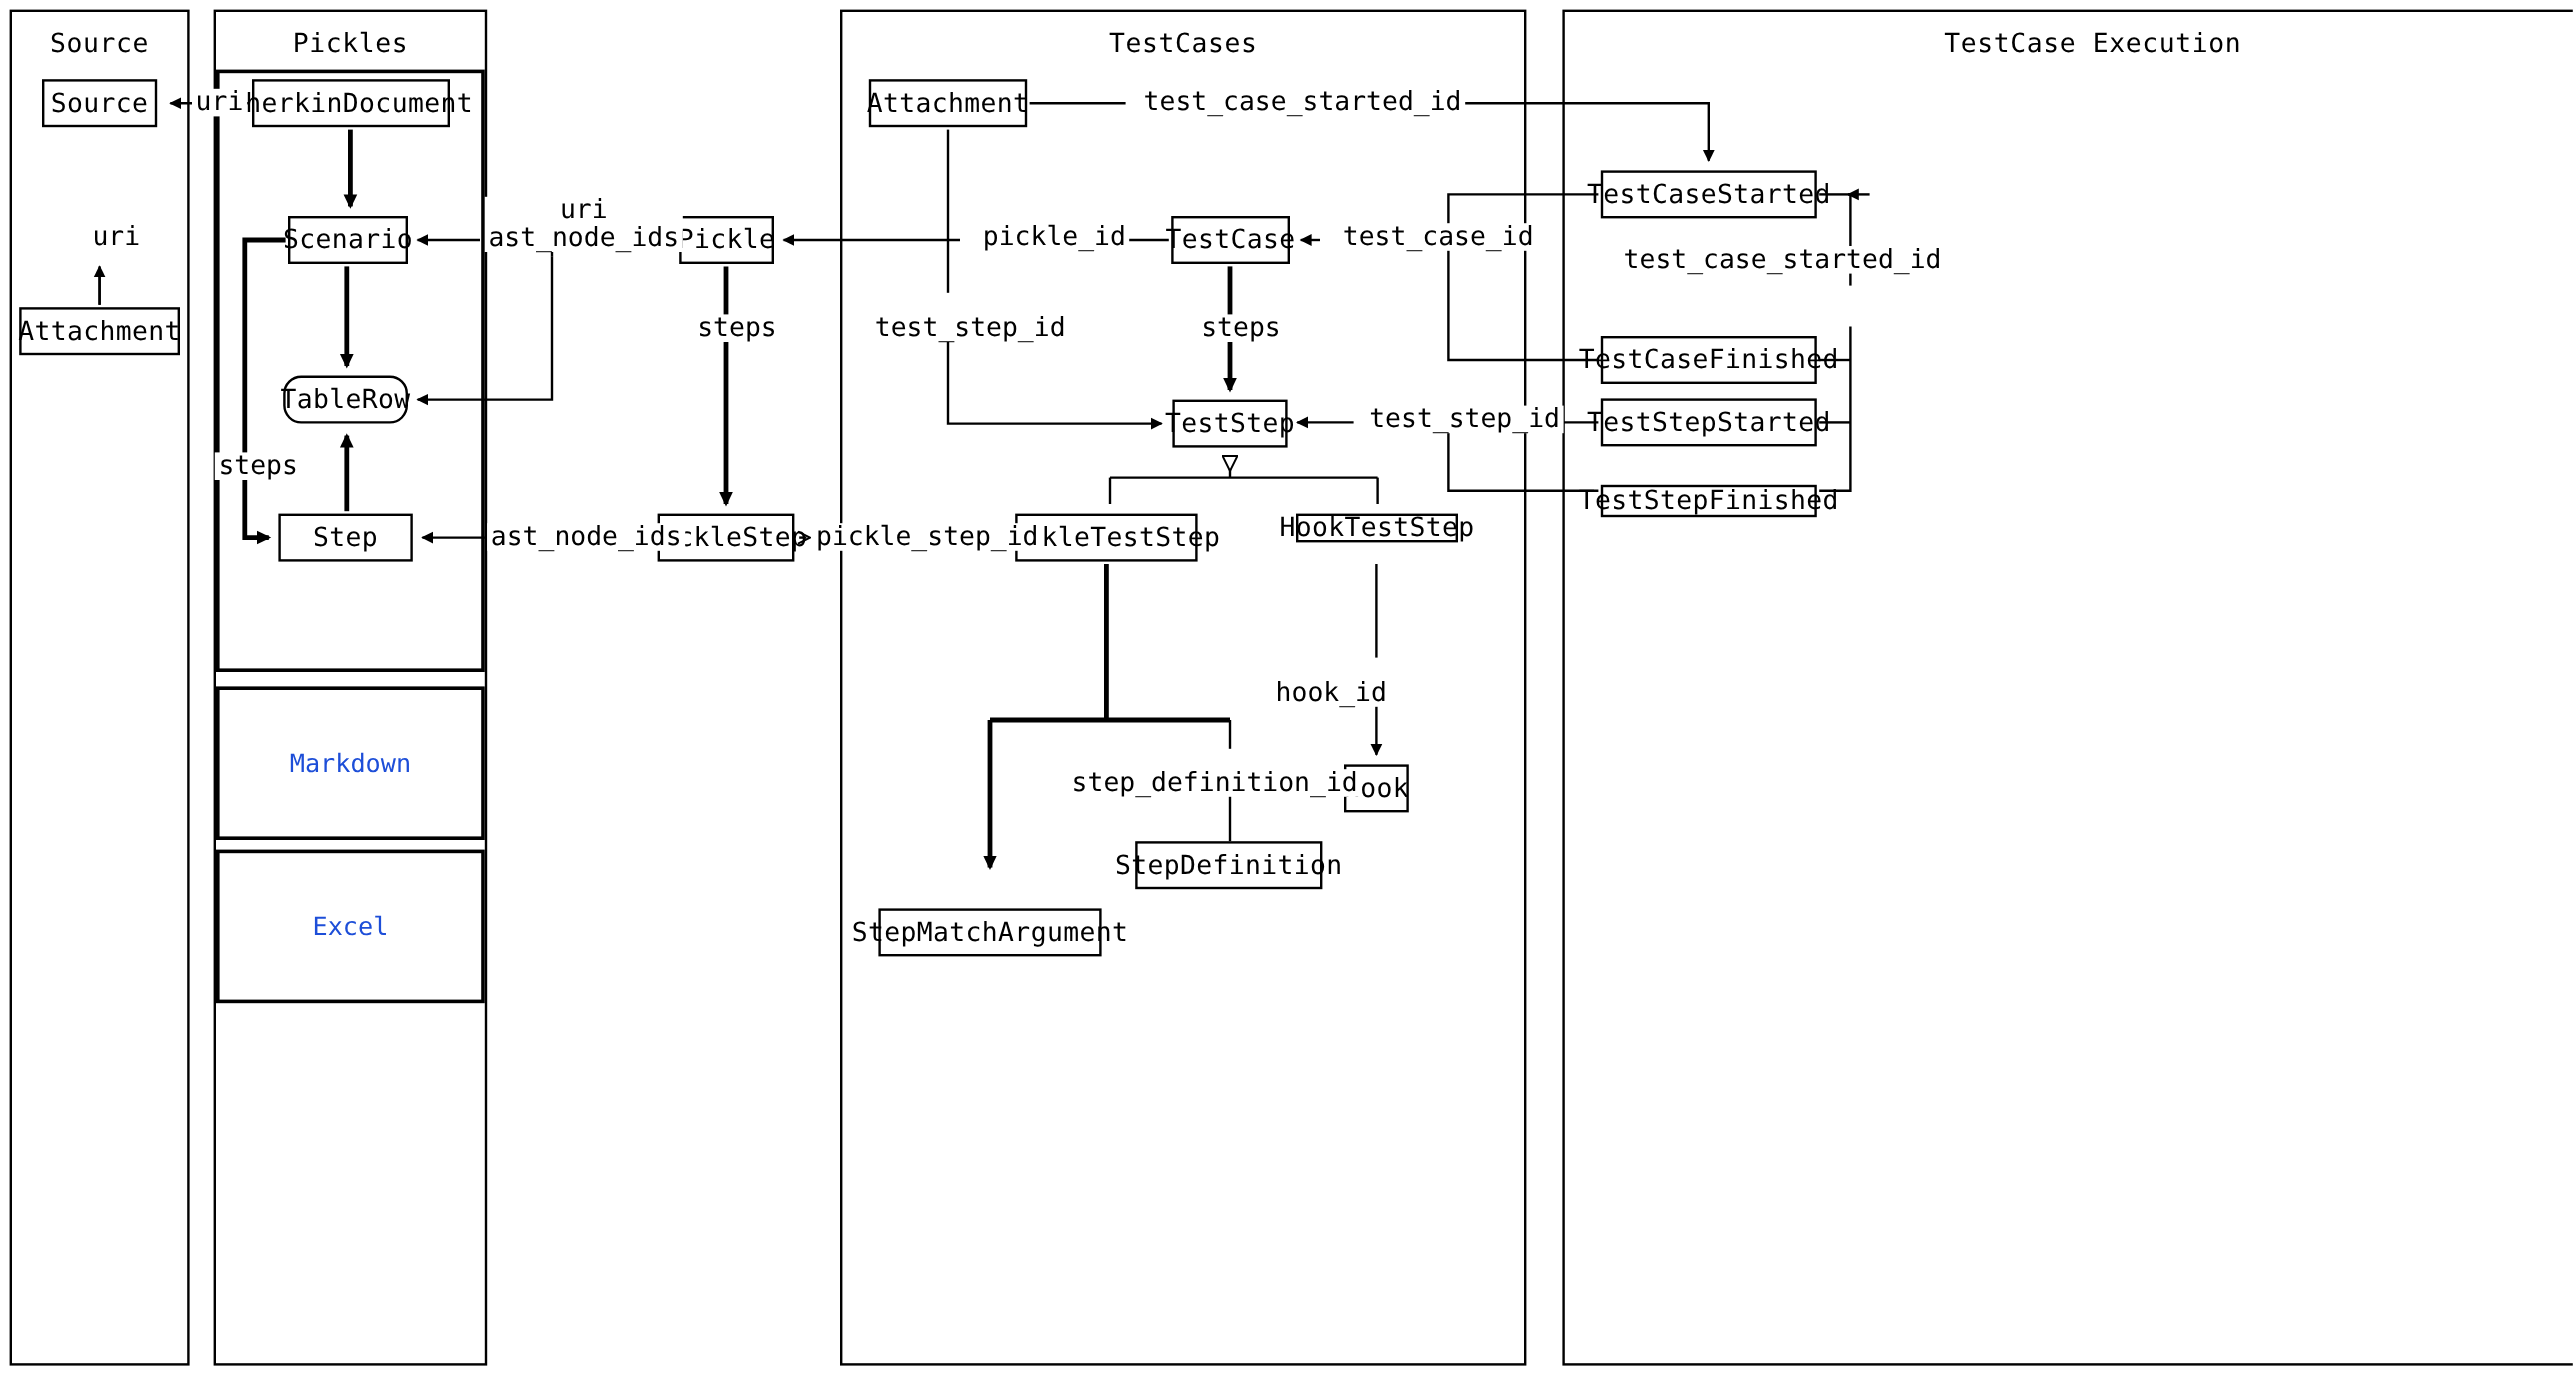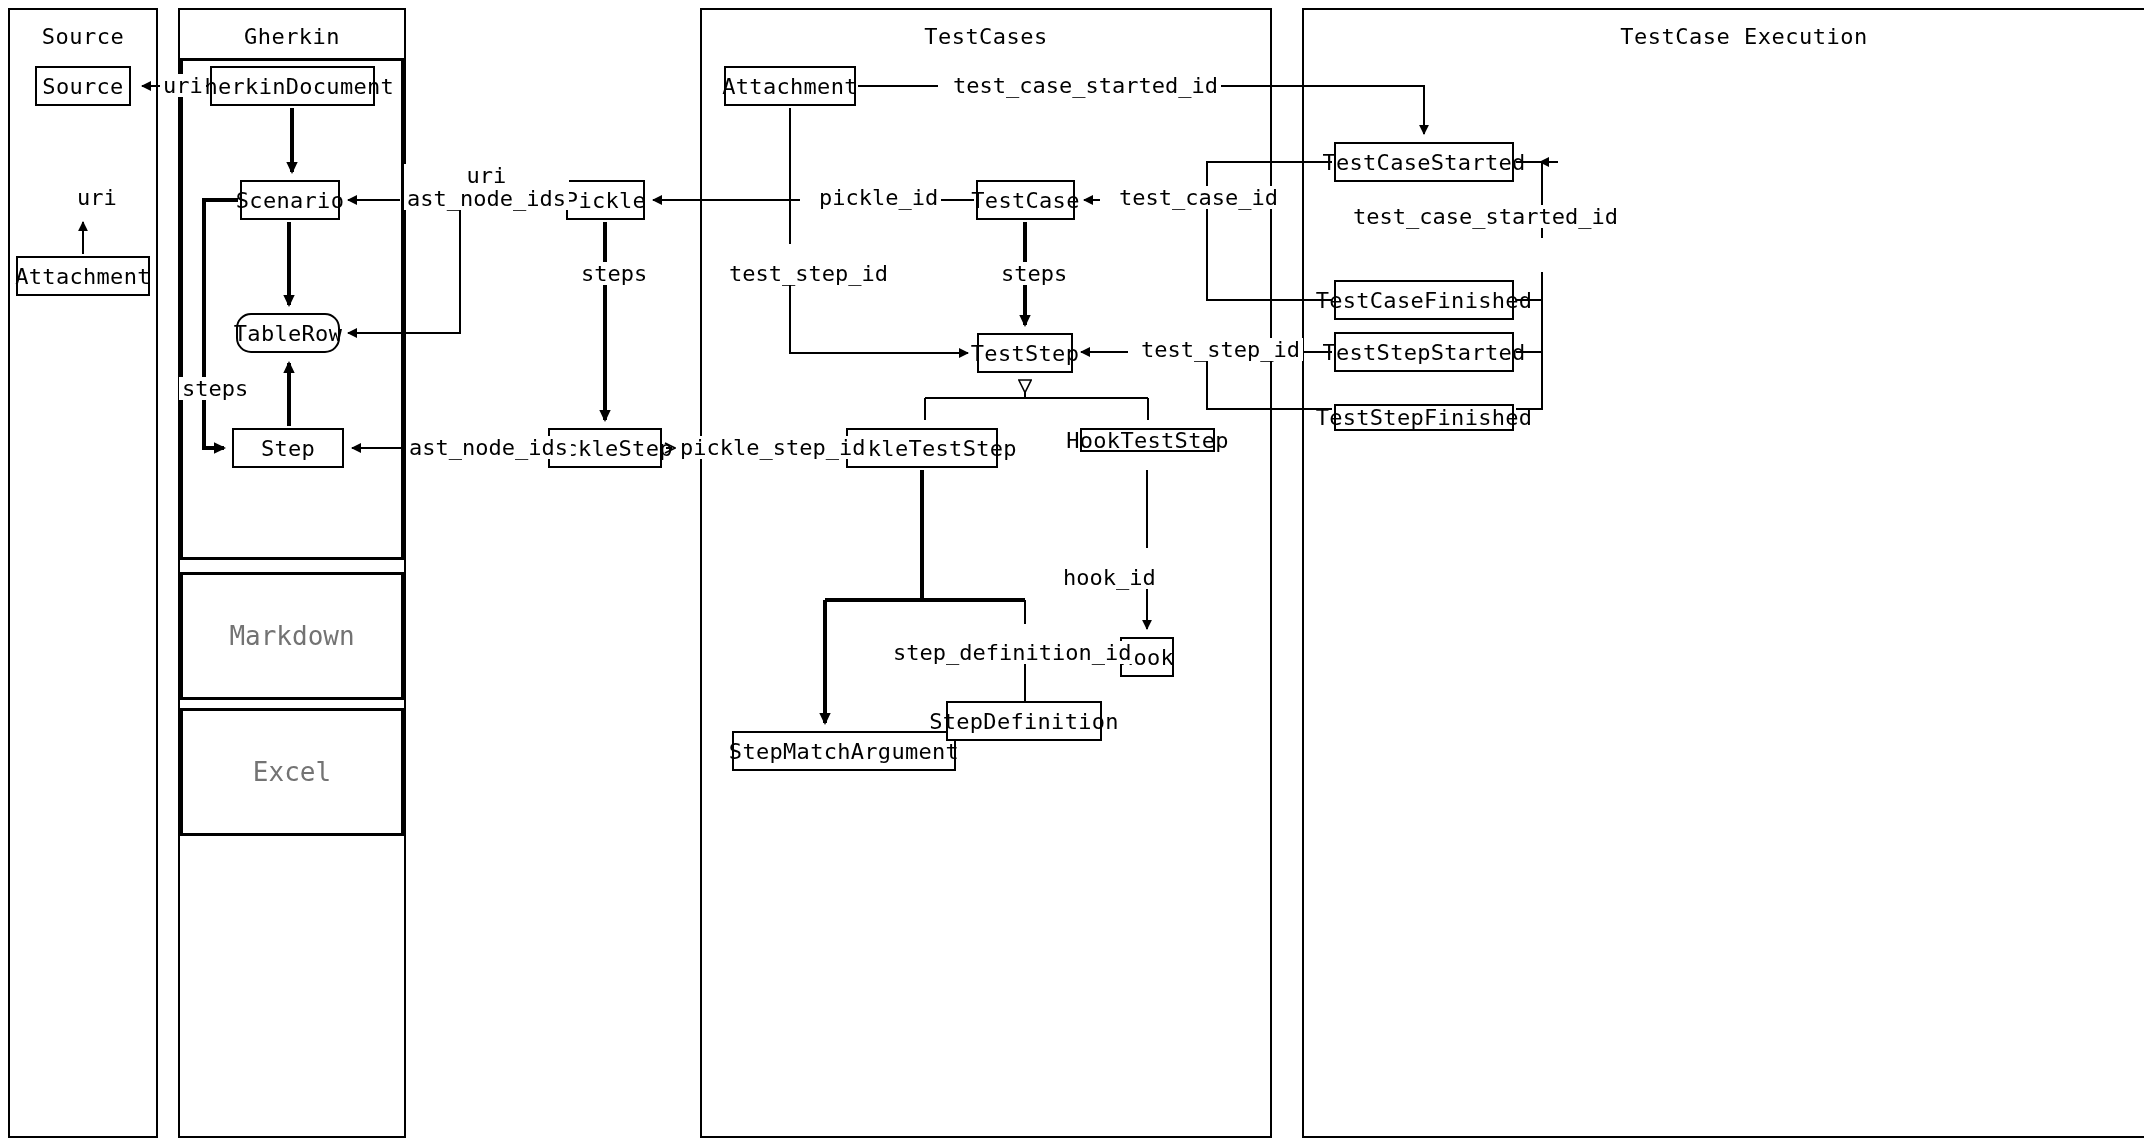--- a/index.html
+++ b/index.html
@@ -6,21 +6,21 @@
   #stage{position:relative;width:2144px;height:1146px;background:#ffffff;
          font-family:"DejaVu Sans Mono","Liberation Mono",monospace;}
   svg#wires{position:absolute;left:0;top:0;width:2144px;height:1146px;}
   .group{position:absolute;border:2px solid #000;background:transparent;box-sizing:border-box;}
   .group-title{position:absolute;width:100%;text-align:center;top:14px;left:0;
                font-size:22px;color:#000;letter-spacing:0.5px;}
   .node{position:absolute;border:2px solid #000;background:#ffffff;box-sizing:border-box;
         display:flex;align-items:center;justify-content:center;font-size:22px;color:#000;
         white-space:nowrap;letter-spacing:0.3px;}
   .plain{position:absolute;border:2px solid #000;background:#ffffff;box-sizing:border-box;
-         display:flex;align-items:center;justify-content:center;font-size:26px;color:#737373;}
+         display:flex;align-items:center;justify-content:center;font-size:21px;color:#1d4ed8;}
   .lbl{position:absolute;background:#ffffff;font-size:22px;color:#000;
        white-space:nowrap;padding:0 3px;line-height:1.05;text-align:center;}
 </style>
 </head>
 <body>
 
 <div id="stage">
 
   <svg id="wires" viewBox="0 0 2144 1146" xmlns="http://www.w3.org/2000/svg">
     <defs>
@@ -109,21 +109,21 @@
       <path d="M1542,300 L1516,300"></path>
       <path d="M1542,352 L1516,352"></path>
       <path d="M1558,162 L1540,162" marker-end="url(#fa)"></path>
     </g>
   </svg>
 
   <div class="group" style="left:8px;top:8px;width:150px;height:1130px;">
     <div class="group-title">Source</div>
   </div>
   <div class="group" style="left:178px;top:8px;width:228px;height:1130px;">
-    <div class="group-title">Gherkin</div>
+    <div class="group-title">Pickles</div>
   </div>
   <div class="group" style="left:700px;top:8px;width:572px;height:1130px;">
     <div class="group-title">TestCases</div>
   </div>
   <div class="group" style="left:1292px;top:8px;width:884px;height:1130px;margin-left:10px;">
     <div class="group-title">TestCase Execution</div>
   </div>
 
   <div class="group" style="left:180px;top:58px;width:224px;height:502px;border-width:3px;"></div>
   <div class="plain" style="left:180px;top:572px;width:224px;height:128px;border-width:3px;">
@@ -182,21 +182,21 @@
     </div>
 
   <div class="node" style="left:1080px;top:428px;width:135px;height:24px;">
     <span>HookTestStep</span>
     </div>
 
   <div class="node" style="left:1120px;top:637px;width:54px;height:40px;">
     <span>Hook</span>
     </div>
 
-  <div class="node" style="left:732px;top:731px;width:224px;height:40px;text-align:right;">
+  <div class="node" style="left:732px;top:757px;width:186px;height:40px;text-align:right;">
     <span>StepMatchArgument</span>
     </div>
 
   <div class="node" style="left:946px;top:701px;width:156px;height:40px;">
     <span>StepDefinition</span>
     </div>
 
   <div class="node" style="left:1334px;top:142px;width:180px;height:40px;">
     <span>TestCaseStarted</span>
     </div>

